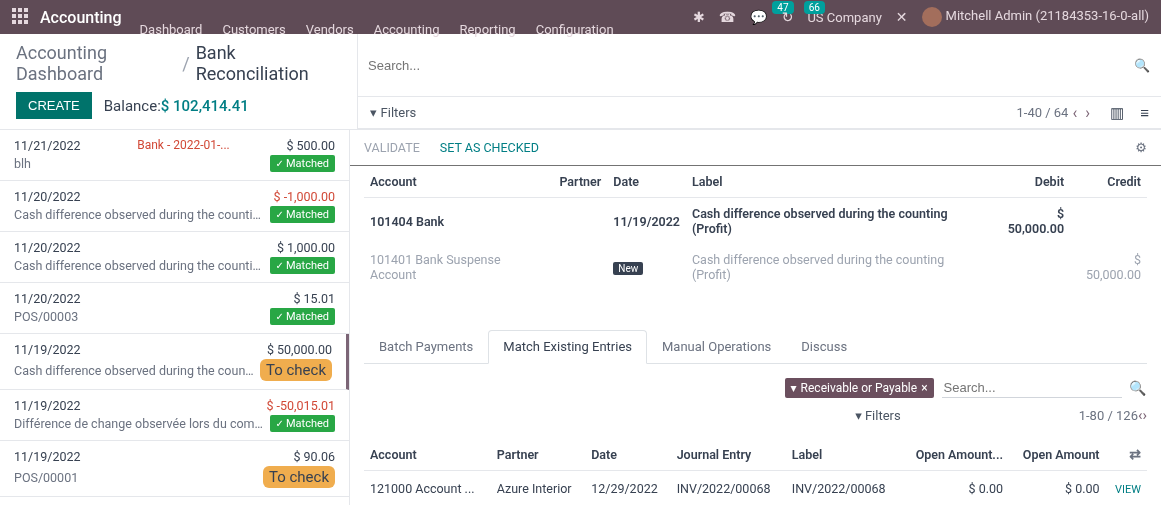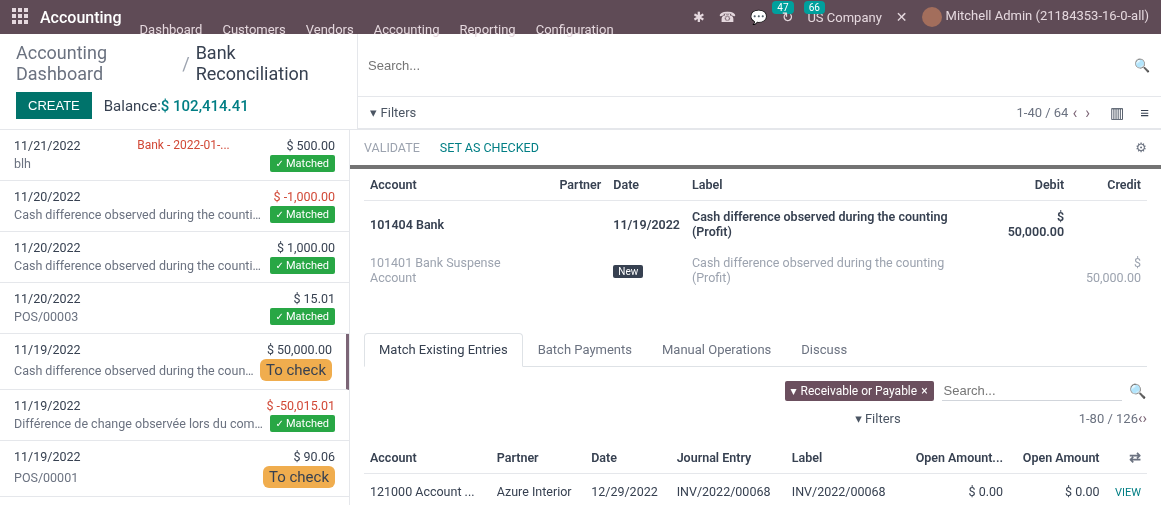--- a/index.html
+++ b/index.html
@@ -36,21 +36,21 @@
 .stmt .date { color: #374151; }
 .stmt .red { color: #d14836; font-size: 12px; }
 .stmt .amt { color: #374151; }
 .stmt .amt.neg { color: #d14836; }
 .stmt .r2 { display: flex; justify-content: space-between; align-items: center; margin-top: 2px; }
 .stmt .desc { color: #6b7280; font-size: 12.5px; flex:1; white-space: nowrap; overflow: hidden; text-overflow: ellipsis; margin-right:6px; }
 .tag-matched { background: #28a745; color: #fff; font-size: 11px; padding: 2px 6px; border-radius: 2px; white-space:nowrap; }
 .tag-matched::before { content:"✓"; margin-right:2px; font-size:10px; }
 .tag-check { background: #f0ad4e; color: #374151; font-size: 15px; padding: 2px 6px; border-radius: 6px; white-space:nowrap;}
 .rightpane { flex: 1; display:flex; flex-direction:column; }
-.actrow { display:flex; align-items:center; padding: 10px 14px; border-bottom:4px solid #737373; }
+.actrow { display:flex; align-items:center; padding: 10px 14px; border-bottom:1px solid #737373; }
 .actrow .gray { color:#9ca3af; font-size:12.5px; margin-right:20px; }
 .actrow .teal { color:#017e84; font-size:12.5px; }
 .actrow .gear { margin-left:auto; color:#6b7280; cursor:pointer; }
 .ledger { padding: 0 14px; }
 .ledger table { width:100%; border-collapse:collapse; font-size:12.5px; }
 .ledger th { text-align:left; font-weight:600; color:#374151; padding:8px 6px; border-bottom:1px solid #e5e7eb; }
 .ledger th.r, .ledger td.r { text-align:right; }
 .ledger td { padding:8px 6px; color:#374151; }
 .ledger tr.sub td { color:#9ca3af; }
 .newtag { background:#374151; color:#fff; font-size:10px; padding:1px 5px; border-radius:2px; }
@@ -259,22 +259,22 @@
               <td></td>
               <td><span class="newtag">New</span></td>
               <td>Cash difference observed during the counting (Profit)</td>
               <td class="r"></td>
               <td class="r">$ 50,000.00</td>
             </tr>
           </tbody>
       </table>
     </div>
     <div class="tabs">
+      <div class="tab">Batch Payments</div>
       <div class="tab active">Match Existing Entries</div>
-      <div class="tab">Batch Payments</div>
       <div class="tab">Manual Operations</div>
       <div class="tab">Discuss</div>
     </div>
     <div class="subsearch">
       <div class="row1">
         <span class="chip">
             <span>▾</span>
             <span>Receivable or Payable</span>
             <span class="x">×</span>
           </span>

